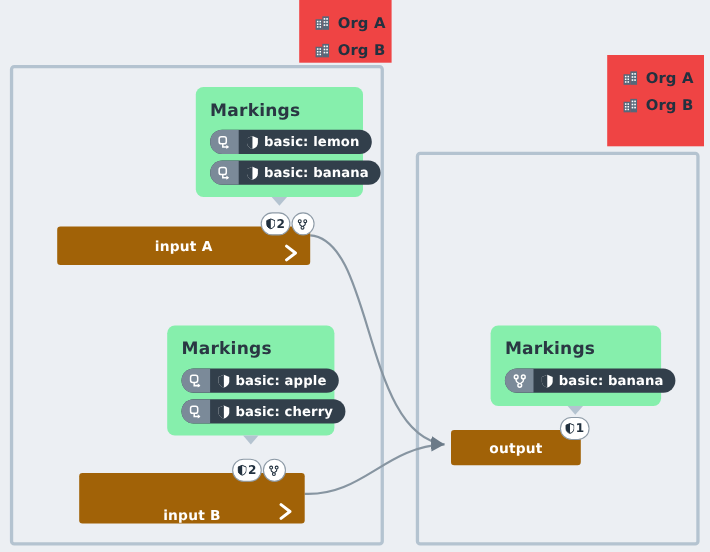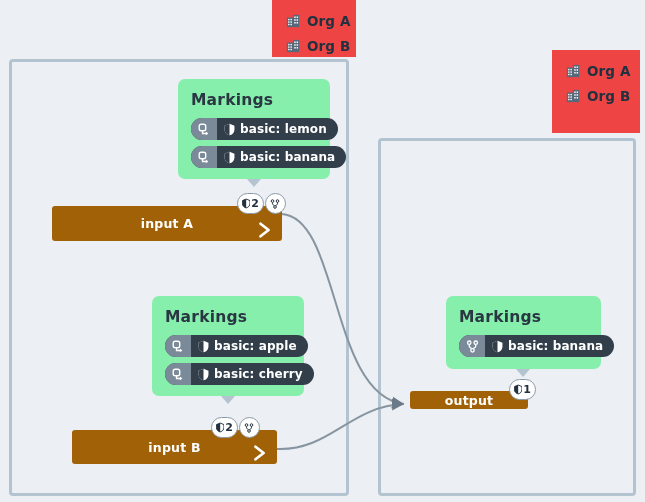--- a/index.html
+++ b/index.html
@@ -388,21 +388,21 @@
   <div class="badge" style="left:265px; top:193px; width:21px;">
     <svg width="12" height="12" viewBox="0 0 16 16">
       <circle cx="4" cy="3.3" r="2.1" fill="none" stroke="#22313f" stroke-width="1.6"></circle>
       <circle cx="12" cy="3.3" r="2.1" fill="none" stroke="#22313f" stroke-width="1.6"></circle>
       <circle cx="8" cy="12.7" r="2.1" fill="none" stroke="#22313f" stroke-width="1.6"></circle>
       <path d="M4 5.6 L4 7.6 C4 9 5.4 9.6 6.8 10.2 M12 5.6 L12 7.6 C12 9 10.6 9.6 9.2 10.2" fill="none" stroke="#22313f" stroke-width="1.6"></path>
     </svg>
     <span class="badge-num"></span>
   </div>
 
-  <div class="node" style="left:72px; top:430px; width:205px; height:34px;">
+  <div class="node" style="left:72px; top:430px; width:205px; height:46px;align-items:flex-end;">
     <span>input B</span>
     <svg class="node-chevron" viewBox="0 0 20 20">
       <path d="M5 3 L14 10 L5 17" fill="none" stroke="#ffffff" stroke-width="3" stroke-linecap="round" stroke-linejoin="round"></path>
     </svg>
   </div>
   <div class="badge" style="left:211px; top:417px; width:27px;">
     <svg width="11" height="13" viewBox="0 0 12 14">
       <path d="M6 0.6 L11.4 2.8 L11.4 7.2 C11.4 10.4 8.8 12.6 6 13.4 C3.2 12.6 0.6 10.4 0.6 7.2 L0.6 2.8 z" fill="#22313f"></path>
       <path d="M6 0.6 L11.4 2.8 L11.4 7.2 C11.4 10.4 8.8 12.6 6 13.4 z" fill="#ffffff"></path>
       <path d="M6 0.6 L11.4 2.8 L11.4 7.2 C11.4 10.4 8.8 12.6 6 13.4 C3.2 12.6 0.6 10.4 0.6 7.2 L0.6 2.8 z" fill="none" stroke="#22313f" stroke-width="1.3"></path>
@@ -412,21 +412,21 @@
   <div class="badge" style="left:239px; top:417px; width:21px;">
     <svg width="12" height="12" viewBox="0 0 16 16">
       <circle cx="4" cy="3.3" r="2.1" fill="none" stroke="#22313f" stroke-width="1.6"></circle>
       <circle cx="12" cy="3.3" r="2.1" fill="none" stroke="#22313f" stroke-width="1.6"></circle>
       <circle cx="8" cy="12.7" r="2.1" fill="none" stroke="#22313f" stroke-width="1.6"></circle>
       <path d="M4 5.6 L4 7.6 C4 9 5.4 9.6 6.8 10.2 M12 5.6 L12 7.6 C12 9 10.6 9.6 9.2 10.2" fill="none" stroke="#22313f" stroke-width="1.6"></path>
     </svg>
     <span class="badge-num"></span>
   </div>
 
-  <div class="node" style="left:410px; top:391px; width:118px; height:18px;">
+  <div class="node" style="left:410px; top:391px; width:118px; height:32px;">
     <span>output</span>
   </div>
   <div class="badge" style="left:509px; top:379px; width:27px;">
     <svg width="11" height="13" viewBox="0 0 12 14">
       <path d="M6 0.6 L11.4 2.8 L11.4 7.2 C11.4 10.4 8.8 12.6 6 13.4 C3.2 12.6 0.6 10.4 0.6 7.2 L0.6 2.8 z" fill="#22313f"></path>
       <path d="M6 0.6 L11.4 2.8 L11.4 7.2 C11.4 10.4 8.8 12.6 6 13.4 z" fill="#ffffff"></path>
       <path d="M6 0.6 L11.4 2.8 L11.4 7.2 C11.4 10.4 8.8 12.6 6 13.4 C3.2 12.6 0.6 10.4 0.6 7.2 L0.6 2.8 z" fill="none" stroke="#22313f" stroke-width="1.3"></path>
     </svg>
     <span class="badge-num">1</span>
   </div>

